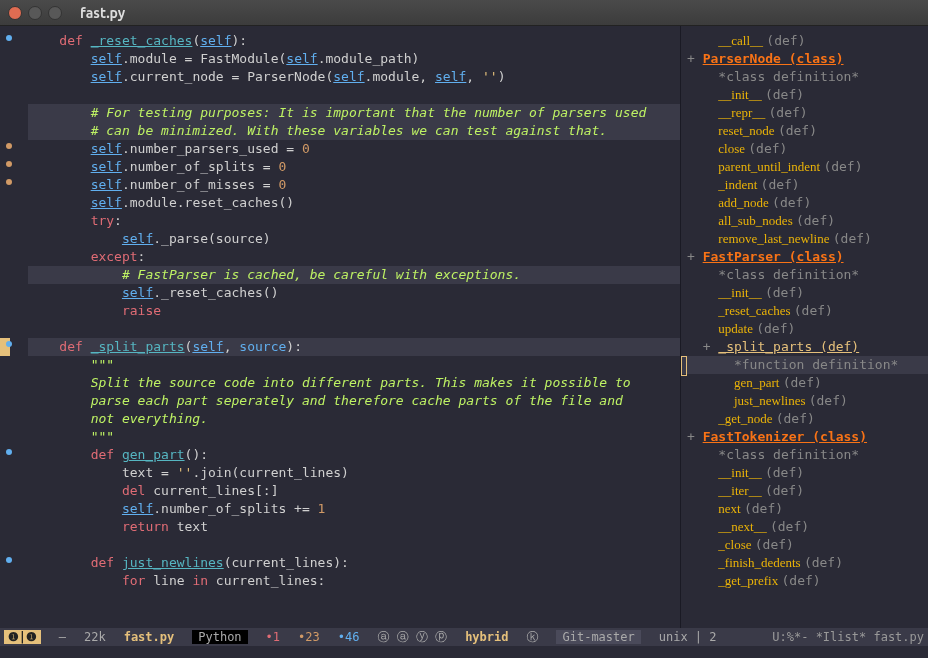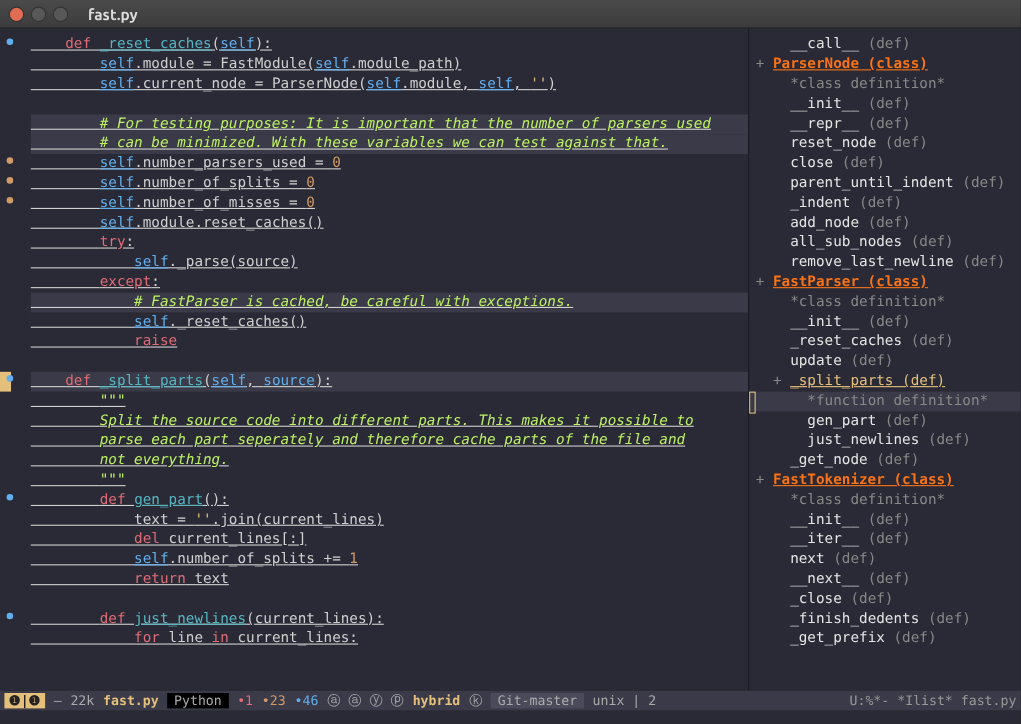--- a/index.html
+++ b/index.html
@@ -62,21 +62,20 @@
   background: #2a2a36;
 }
 .code-content {
   padding-left: 28px;
   padding-top: 6px;
 }
 .code-line {
   white-space: pre;
   height: 18px;
   position: relative;
-  text-decoration: underline;
 }
 .bullet {
   position: absolute;
   left: -22px;
   top: 3px;
   width: 6px;
   height: 6px;
   border-radius: 50%;
 }
 .b-blue { background: #61afef; }
@@ -115,36 +114,36 @@
 }
 .out-hl { background: #3a3a48; position: relative; }
 .out-hl::before {
   content: '';
   position: absolute;
   left: 0px;
   width: 4px;
   height: 18px;
   border: 1px solid #e5c07b;
 }
-.out-green { color: #e5e5e5; }
+.out-green { color: #eab308; font-family: Liberation Serif, serif; }
 .out-grey { color: #888; }
 .out-class { color: #f97316; text-decoration: underline; font-weight: bold; }
 .out-fn { color: #e5c07b; text-decoration: underline; }
 .out-plus { color: #888; }
 
 .statusbar {
   height: 18px;
   background: #3a3a48;
   display: flex;
   align-items: center;
   font-size: 12px;
   color: #aaa;
   padding: 0 4px;
 }
-.sb-left { flex: 1; display: flex; align-items: center; gap: 8px; }
+.sb-left { flex: 1; display: flex; align-items: center; gap: 18px; }
 .sb-warn { background: #e5c07b; color: #222; padding: 0 4px; font-weight: bold; }
 .sb-file { color: #e5c07b; font-weight: bold; }
 .sb-mode { background: #000000; padding: 0 6px; }
 .sb-red { color: #e06c75; }
 .sb-orange { color: #d19a66; text-align: right; }
 .sb-blue { color: #61afef; }
 .sb-git { background: #4a4a5a; padding: 0 6px; }
 .sb-right { color: #999; }
 .bot-pad { height: 12px; background: #2a2a36; }
 </style>

